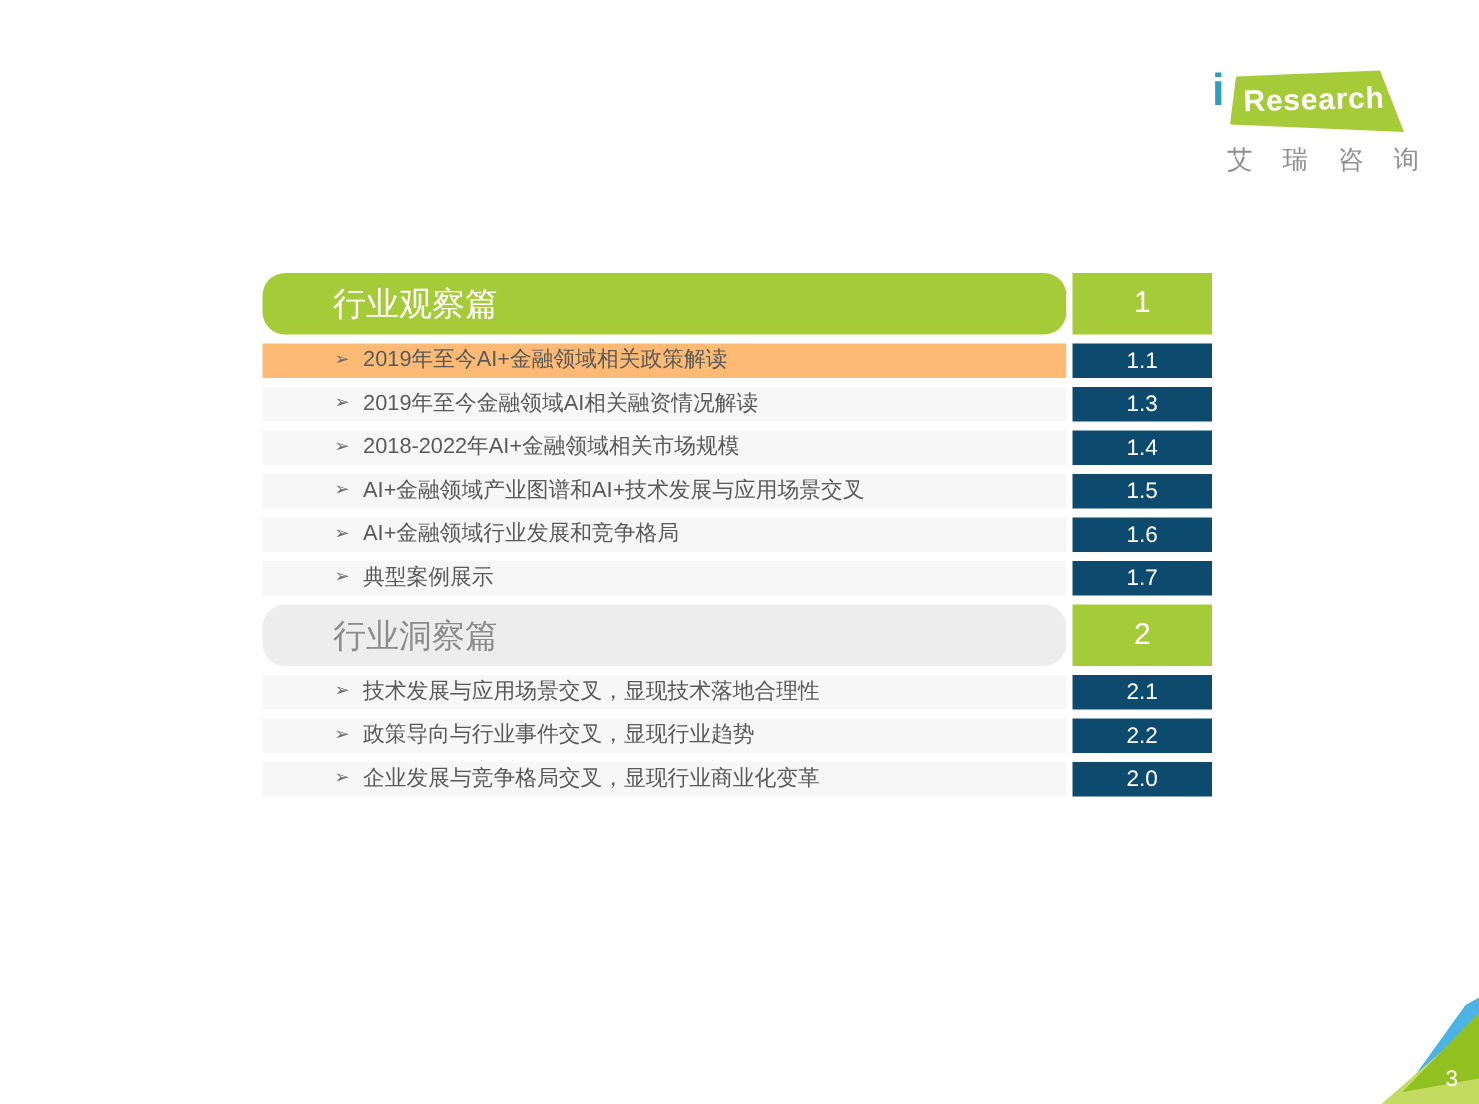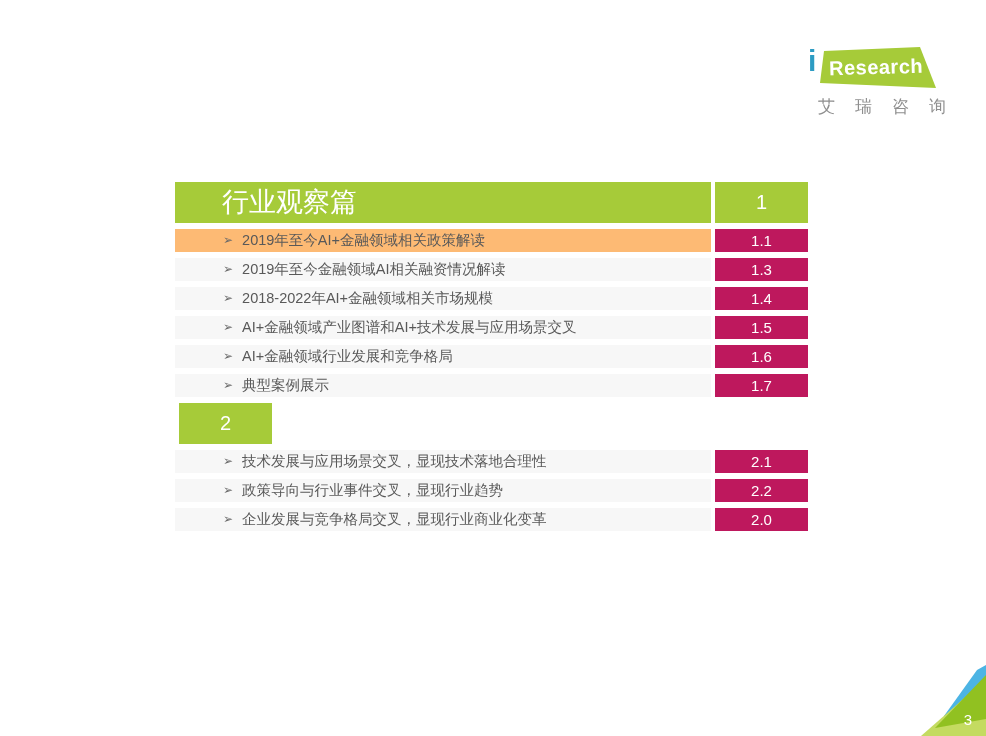--- a/index.html
+++ b/index.html
@@ -29,34 +29,34 @@
   }
 
   
   .toc { position: absolute; left: 175px; top: 182px; width: 633px; }
   .trow { display: flex; }
   .trow .main { width: 536px; box-sizing: border-box; }
   .trow .gap  { width: 4px; background: #ffffff; }
   .trow .num  { width: 93px; text-align: center; color: #ffffff; }
 
   .header-row { height: 41px; }
-  .header-row .main { line-height: 41px; padding-left: 47px; font-size: 27px; }
+  .header-row .main { line-height: 41px; padding-left: 47px; font-size: 22px; border-radius: 15px; }
   .header-row .num  { line-height: 41px; font-size: 20px; background: #a6cb39; }
   .header-row.sec1 .main { background: #a6cb39; color: #ffffff; }
   .header-row.sec2 .main { background: #ededed; color: #8c8c8c; }
   .header-row.sec2 { margin-top: 6px; }
 
   .item-row { height: 23px; margin-top: 6px; }
   .item-row .main {
     background: #f7f7f7; color: #595959;
     line-height: 23px; padding-left: 48px; font-size: 14.5px;
     white-space: nowrap; overflow: hidden;
   }
   .item-row.hl .main { background: #fdba74; }
-  .item-row .num { background: #be185d; line-height: 23px; font-size: 15px; }
+  .item-row .num { background: #0c4a6e; line-height: 23px; font-size: 15px; }
   .bullet { font-size: 12px; color: #6a6a6a; margin-right: 9px; position: relative; top: -1px; }
 
   
   .corner { position: absolute; right: 0; bottom: 0; display: block; }
   .pagenum {
     position: absolute; right: 14px; bottom: 9px;
     color: #ffffff; font-size: 15px; line-height: 1;
   }
 </style>
 </head>
@@ -112,20 +112,21 @@
       <div class="num">1.6</div>
     </div>
 
     <div class="trow item-row">
       <div class="main"><span class="bullet">➢</span><span>典型案例展示</span></div>
       <div class="gap"></div>
       <div class="num">1.7</div>
     </div>
 
     <div class="trow header-row sec2">
+      <div class="main">行业洞察篇</div>
       <div class="gap"></div>
       <div class="num">2</div>
     </div>
 
     <div class="trow item-row">
       <div class="main"><span class="bullet">➢</span><span>技术发展与应用场景交叉，显现技术落地合理性</span></div>
       <div class="gap"></div>
       <div class="num">2.1</div>
     </div>
 

